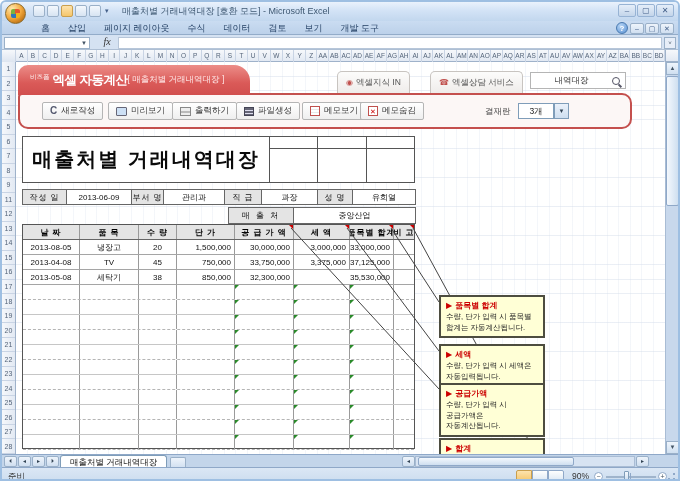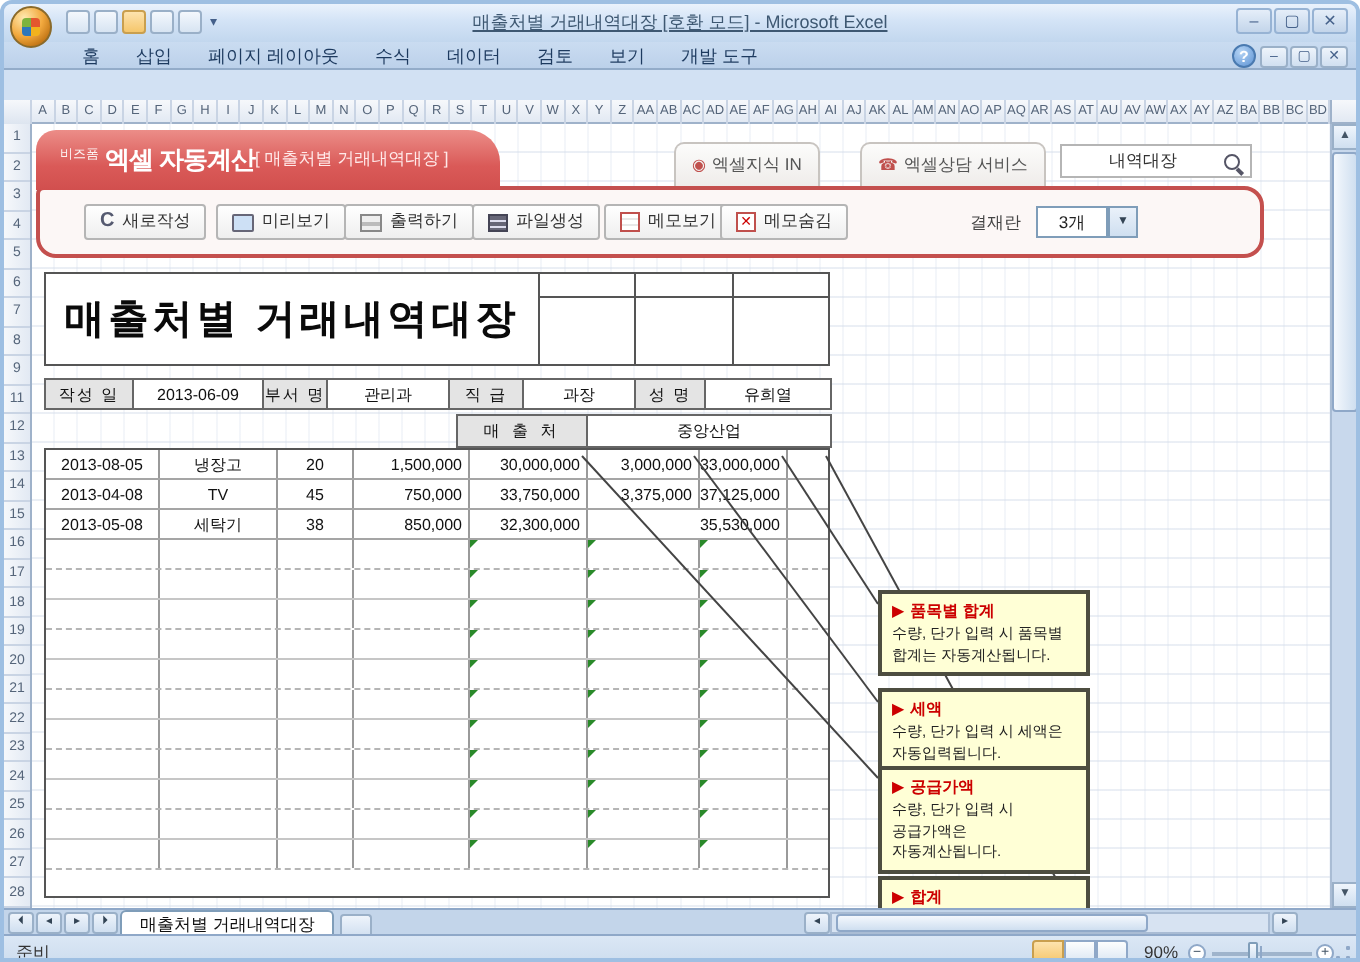--- a/index.html
+++ b/index.html
@@ -15,21 +15,21 @@
          background:radial-gradient(circle at 32% 26%, #ffeab0, #f2a93e 48%, #c87c1b 75%, #96590f);
          border:1px solid #8a6a2a; z-index:6; }
   .orb-logo { position:absolute; left:5px; top:5px; width:9px; height:9px; border-radius:2px;
               background:conic-gradient(#e4572e 0 25%, #f2b21d 25% 50%, #2e77bc 50% 75%, #7db33d 75%); }
   .qat { position:absolute; left:31px; top:3px; display:flex; gap:2px; align-items:center; }
   .qicon { width:12px; height:12px; border:1px solid #9ab0c8; border-radius:2px;
            background:linear-gradient(#f4f8fd,#d7e4f2); }
   .qicon.hl { background:linear-gradient(#fde3ae,#f5c66b); border-color:#c99f4e; }
   .qcaret { font-size:7px; color:#44608a; margin-left:2px; }
   .apptitle { position:absolute; left:120px; right:120px; top:0; height:19px; line-height:19px;
-              text-align:center; font-size:9px; color:#3e5872; white-space:nowrap; overflow:hidden;text-decoration:underline; }
+              text-align:left; font-size:9px; color:#3e5872; white-space:nowrap; overflow:hidden; }
   .winctrl { position:absolute; right:4px; top:2px; display:flex; gap:1px; }
   .wbtn { width:18px; height:13px; border:1px solid #97b3d4; border-radius:2px; font-size:8px;
           line-height:11px; text-align:center; color:#45618a;
           background:linear-gradient(#e5eef9,#c3d5ea); }
 
   
   .ribbonrow { position:absolute; left:0; top:19px; right:0; height:14px;
                background:linear-gradient(#cadcf1,#bcd1ea); border-bottom:1px solid #93acc9; }
   .rtabs { position:absolute; left:30px; top:0; display:flex; }
   .rtab { padding:0 9px; font-size:9px; line-height:14px; color:#1d3a5f; }
@@ -234,20 +234,27 @@
     <div class="ribbon-right">
       <span class="helporb">?</span>
       <span id="ribbon-win-controls" style="display:flex;gap:1px">
           <span class="mbtn">–</span>
           <span class="mbtn">▢</span>
           <span class="mbtn">✕</span>
         </span>
     </div>
   </div>
 
+  <div class="fbar">
+    <div class="namebox"></div>
+    <div class="namedd">▼</div>
+    <div class="fxlbl">fx</div>
+    <div class="finput"></div>
+    <div class="fexpand">˅</div>
+  </div>
 
   <div class="colheads">
     <div class="cornerbox"></div>
     <div class="chwrap" id="col-letters">
         <div class="ch">A</div>
         <div class="ch">B</div>
         <div class="ch">C</div>
         <div class="ch">D</div>
         <div class="ch">E</div>
         <div class="ch">F</div>
@@ -415,20 +422,30 @@
           <div class="f-cell lab" style="left: 202px; width: 38px;">직 급</div>
           <div class="f-cell" style="left: 239px; width: 57px;">과장</div>
           <div class="f-cell lab" style="left: 295px; width: 36px;">성 명</div>
           <div class="f-cell" style="left: 330px; width: 64px;">유희열</div>
         </div>
 
       <div class="f-cust-label">매 출 처</div>
       <div class="f-cust-value">중앙산업</div>
 
       <div class="f-table" id="ledger-table">
+          <div class="trow hdr">
+            <div class="tcell c" style="width: 57px; flex: 0 0 auto;">날 짜</div>
+            <div class="tcell c" style="width: 59px; flex: 0 0 auto;">품 목</div>
+            <div class="tcell c" style="width: 38px; flex: 0 0 auto;">수 량</div>
+            <div class="tcell c" style="width: 58px; flex: 0 0 auto;">단 가</div>
+            <div class="tcell c" style="width: 59px; flex: 0 0 auto;">공 급 가 액<span class="redtri"></span></div>
+            <div class="tcell c" style="width: 56px; flex: 0 0 auto;">세 액<span class="redtri"></span></div>
+            <div class="tcell c" style="width: 44px; flex: 0 0 auto;">품목별 합계<span class="redtri"></span></div>
+            <div class="tcell c" style="width: 20px; flex: 0 0 auto;">비 고<span class="redtri"></span></div>
+          </div>
           <div class="trow data">
             <div class="tcell c" style="width: 57px; flex: 0 0 auto;">2013-08-05</div>
             <div class="tcell c" style="width: 59px; flex: 0 0 auto;">냉장고</div>
             <div class="tcell c" style="width: 38px; flex: 0 0 auto;">20</div>
             <div class="tcell r" style="width: 58px; flex: 0 0 auto;">1,500,000</div>
             <div class="tcell r" style="width: 59px; flex: 0 0 auto;">30,000,000</div>
             <div class="tcell r" style="width: 56px; flex: 0 0 auto;">3,000,000</div>
             <div class="tcell r" style="width: 44px; flex: 0 0 auto;">33,000,000</div>
             <div class="tcell c" style="width: 20px; flex: 0 0 auto;"></div>
           </div>

